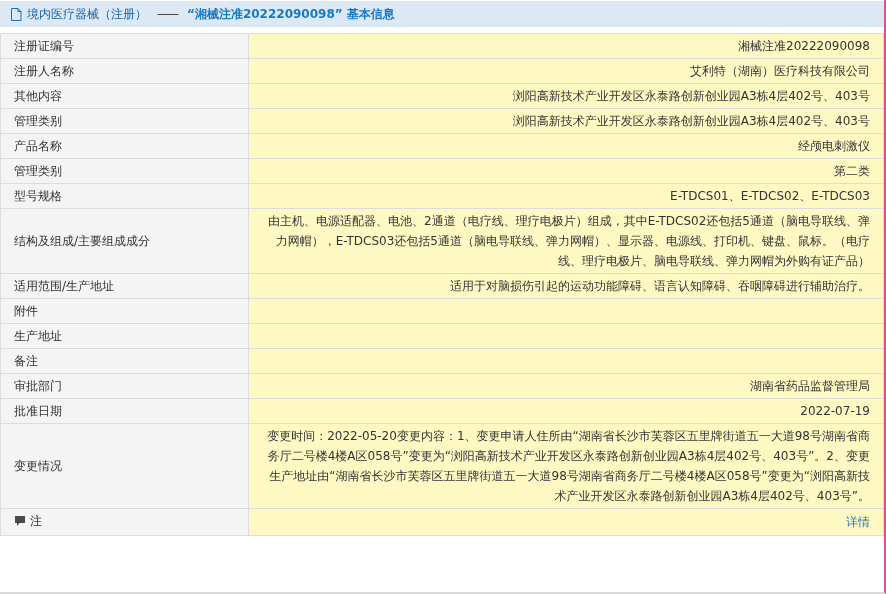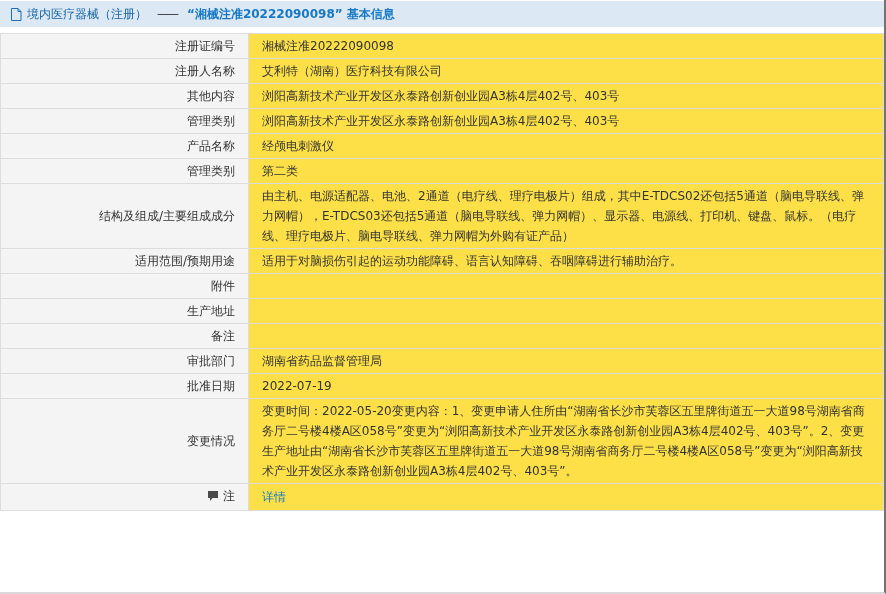--- a/index.html
+++ b/index.html
@@ -8,21 +8,21 @@
     padding: 0;
     background: #ffffff;
     font-family: "DejaVu Sans", "Liberation Sans", sans-serif;
     font-size: 12px;
     color: #333333;
   }
   .page {
     width: 886px;
     height: 594px;
     background: #ffffff;
-    border-right: 2px solid #737373;
+    border-right: 2px solid #ec4899;
     border-bottom: 2px solid #d9d9d9;
     overflow: hidden;
   }
   .header-bar {
     height: 26px;
     margin-top: 1px;
     background: #dce8f3;
     display: flex;
     align-items: center;
     padding: 0 10px;
@@ -41,26 +41,26 @@
     border: 1px solid #dcdcdc;
     padding: 2px 13px;
     line-height: 20px;
     height: 25px;
     vertical-align: middle;
     word-break: break-all;
   }
   td.cell-label {
     width: 248px;
     background: #f4f4f4;
-    text-align: right;
+    text-align: left;
     color: #333333;
   }
   td.cell-value {
-    background: #fde047;
-    text-align: left;
+    background: #fef9c3;
+    text-align: right;
     color: #333333;
   }
   .label-with-icon {
     display: inline-flex;
     align-items: center;
     gap: 4px;
   }
   .note-icon { display: inline-flex; }
   a.detail-link {
     color: #1779c4;
@@ -105,25 +105,29 @@
       </tr>
       <tr>
         <td class="cell-label">产品名称</td>
         <td class="cell-value">经颅电刺激仪</td>
       </tr>
       <tr>
         <td class="cell-label">管理类别</td>
         <td class="cell-value">第二类</td>
       </tr>
       <tr>
+        <td class="cell-label">型号规格</td>
+        <td class="cell-value">E-TDCS01、E-TDCS02、E-TDCS03</td>
+      </tr>
+      <tr>
         <td class="cell-label">结构及组成/主要组成成分</td>
         <td class="cell-value">由主机、电源适配器、电池、2通道（电疗线、理疗电极片）组成，其中E-TDCS02还包括5通道（脑电导联线、弹力网帽），E-TDCS03还包括5通道（脑电导联线、弹力网帽）、显示器、电源线、打印机、键盘、鼠标。（电疗线、理疗电极片、脑电导联线、弹力网帽为外购有证产品）</td>
       </tr>
       <tr>
-        <td class="cell-label">适用范围/预期用途</td>
+        <td class="cell-label">适用范围/生产地址</td>
         <td class="cell-value">适用于对脑损伤引起的运动功能障碍、语言认知障碍、吞咽障碍进行辅助治疗。</td>
       </tr>
       <tr>
         <td class="cell-label">附件</td>
         <td class="cell-value"></td>
       </tr>
       <tr>
         <td class="cell-label">生产地址</td>
         <td class="cell-value"></td>
       </tr>

